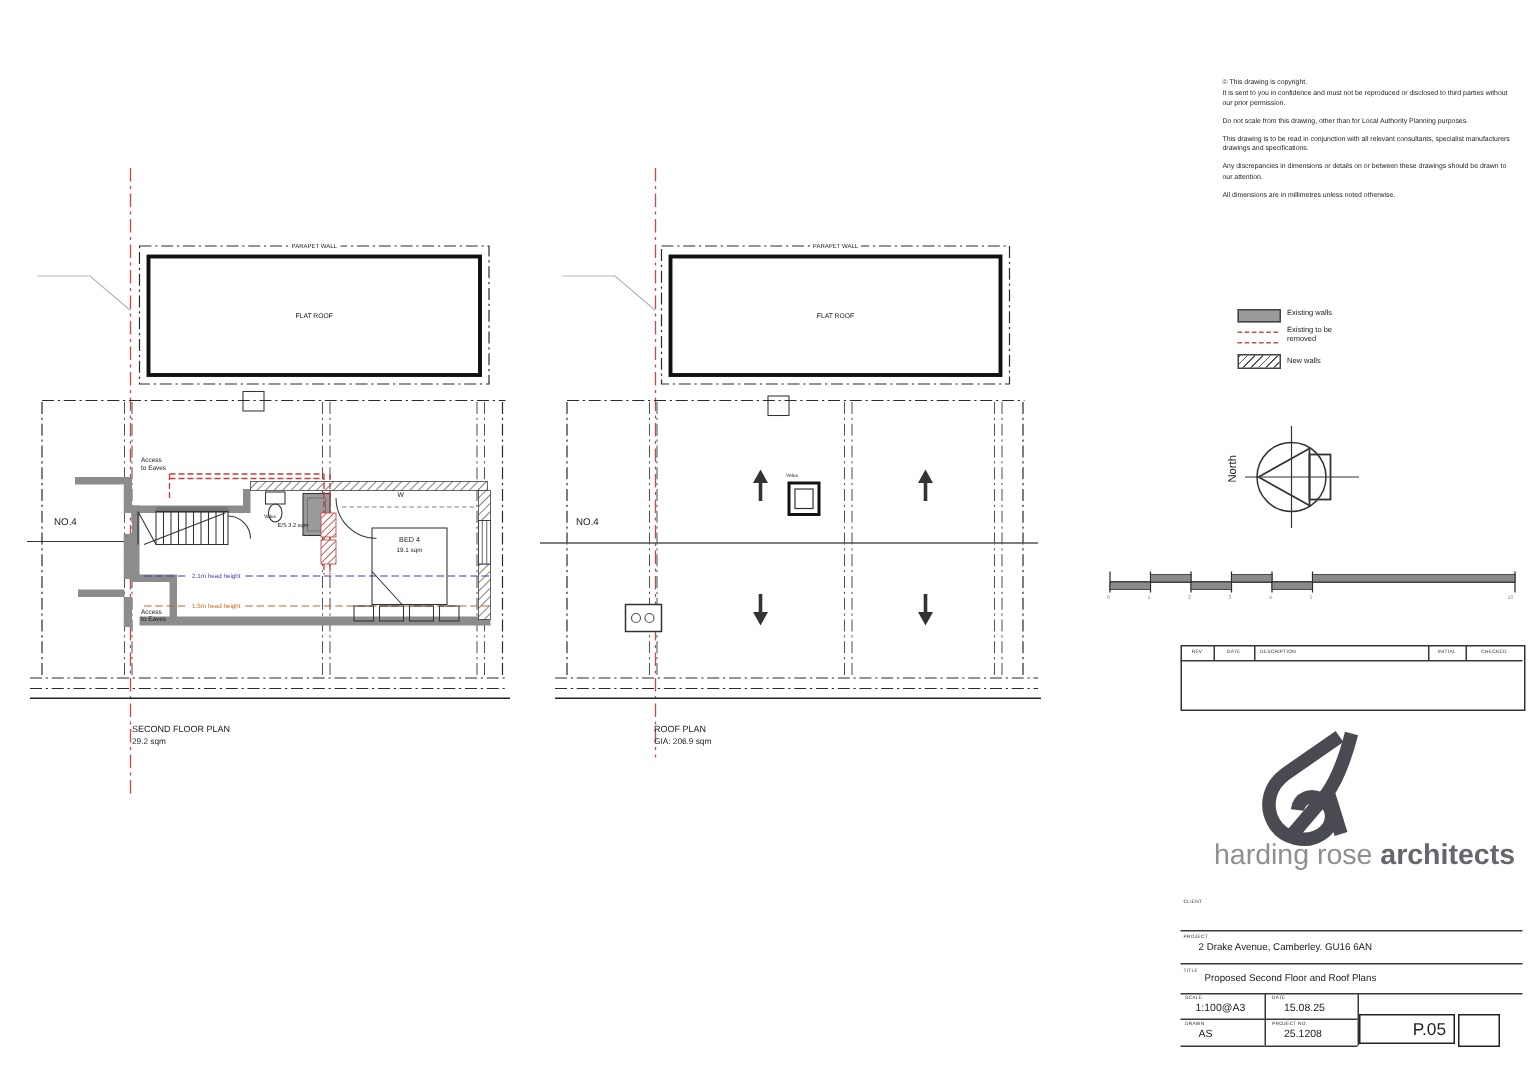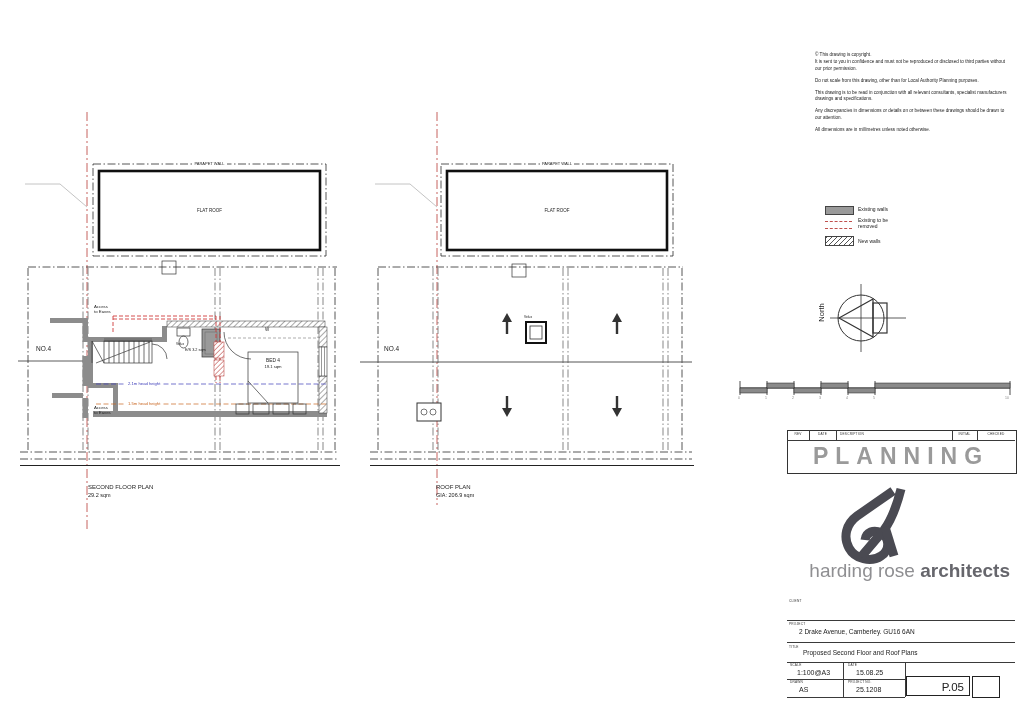--- a/index.html
+++ b/index.html
@@ -262,21 +262,20 @@
   <div class="hl" style="left:787px;top:440px;width:228px;"></div>
   <div class="vl" style="left:809px;top:430px;height:10px;"></div>
   <div class="vl" style="left:836px;top:430px;height:10px;"></div>
   <div class="vl" style="left:952px;top:430px;height:10px;"></div>
   <div class="vl" style="left:977px;top:430px;height:10px;"></div>
   <div class="t tiny ctr" style="left:787px;top:433px;width:22px;">REV</div>
   <div class="t tiny ctr" style="left:809px;top:433px;width:27px;">DATE</div>
   <div class="t tiny" style="left:840px;top:433px;">DESCRIPTION</div>
   <div class="t tiny ctr" style="left:952px;top:433px;width:25px;">INITIAL</div>
   <div class="t tiny ctr" style="left:977px;top:433px;width:38px;">CHECKED</div>
-  <div class="t ctr" style="left:787px;top:443px;width:228px;font-size:23px;font-weight:bold;color:#9a9a9a;letter-spacing:7px;">PLANNING</div>
 
   <div class="t ctr" style="left:795px;top:560px;width:215px;font-size:19px;text-align:right;">
     <span style="color:#8f8f92;">harding rose</span>
     <span style="color:#66666c;font-weight:600;">architects</span>
   </div>
 
   <div>
     <div class="t tiny" style="left:789px;top:600px;">CLIENT</div>
     <div class="hl" style="left:787px;top:620px;width:228px;"></div>
     <div class="t tiny" style="left:789px;top:623px;">PROJECT</div>

